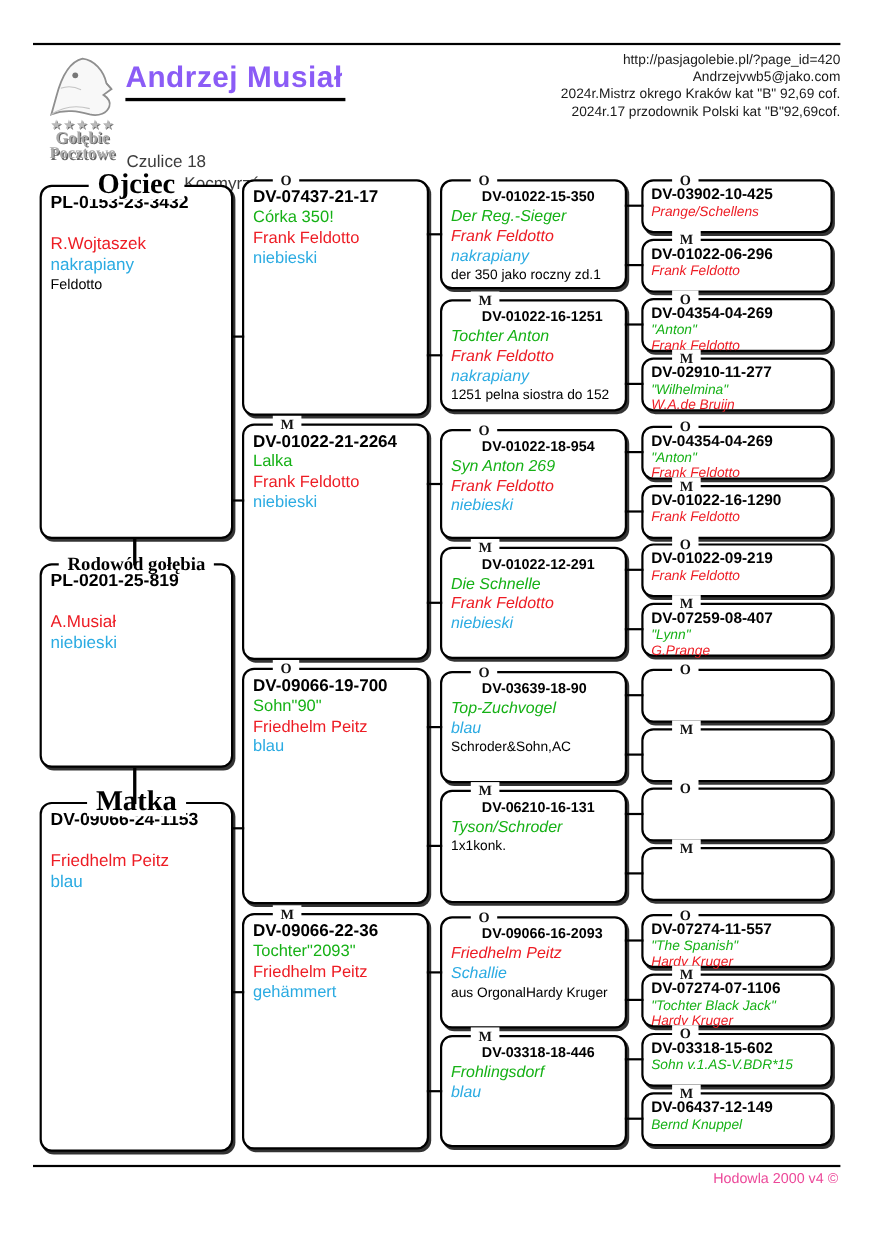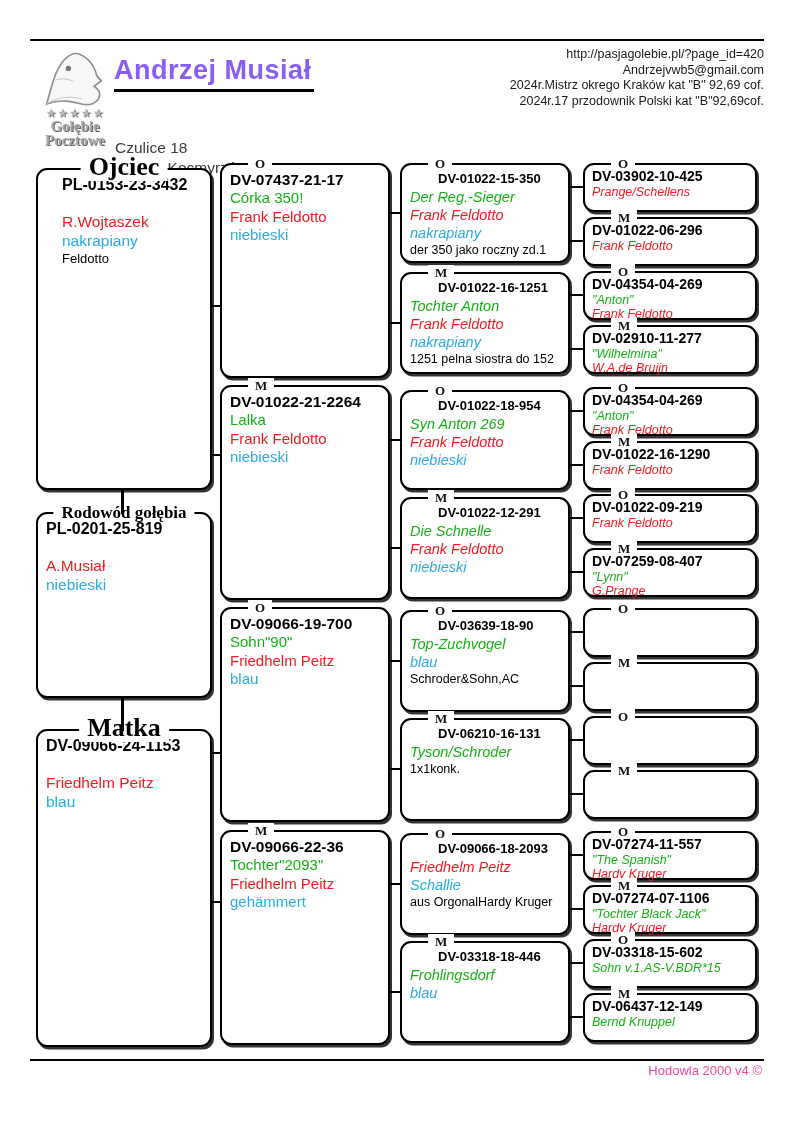--- a/index.html
+++ b/index.html
@@ -77,26 +77,26 @@
 
   <div class="owner-name">Andrzej Musiał</div>
   <div class="owner-addr">
     <div>Czulice 18</div>
     <div>32-010 Kocmyrzów</div>
     <div>503533331</div>
   </div>
 
   <div class="header-info">
     <div>http://pasjagolebie.pl/?page_id=420</div>
-    <div>Andrzejvwb5@gmail.com</div>
+    <div>Andrzejvwb5@jako.com</div>
     <div>2024r.Mistrz okrego Kraków kat "B" 92,69 cof.</div>
     <div>2024r.17 przodownik Polski kat "B"92,69cof.</div>
   </div>
 
-  <div class="pbox c1" style="left:36px; top:168px; width:176px; height:322px;padding-left:16px;">
+  <div class="pbox c1" style="left:36px; top:168px; width:176px; height:322px;">
     <div class="pbox-title">Ojciec</div>
     <div class="content">
       <div class="line ring">PL-0153-23-3432</div>
       <div class="spacer"></div>
       <div class="line gowner">R.Wojtaszek</div>
       <div class="line gcolor">nakrapiany</div>
       <div class="line gnote">Feldotto</div>
     </div>
   </div>
 
@@ -216,21 +216,21 @@
       <div class="line ring">DV-06210-16-131</div>
       <div class="line gname">Tyson/Schroder</div>
       <div class="line gowner"></div>
       <div class="line gcolor"></div>
       <div class="line gnote">1x1konk.</div>
     </div>
   </div>
   <div class="pbox c3" style="left:400px; top:833px; width:170px; height:102px;">
     <div class="pbox-label">O</div>
     <div class="content">
-      <div class="line ring">DV-09066-18-2093</div>
+      <div class="line ring">DV-09066-16-2093</div>
       <div class="line gname"></div>
       <div class="line gowner">Friedhelm Peitz</div>
       <div class="line gcolor">Schallie</div>
       <div class="line gnote">aus OrgonalHardy Kruger</div>
     </div>
   </div>
   <div class="pbox c3" style="left:400px; top:941px; width:170px; height:102px;">
     <div class="pbox-label">M</div>
     <div class="content">
       <div class="line ring">DV-03318-18-446</div>

